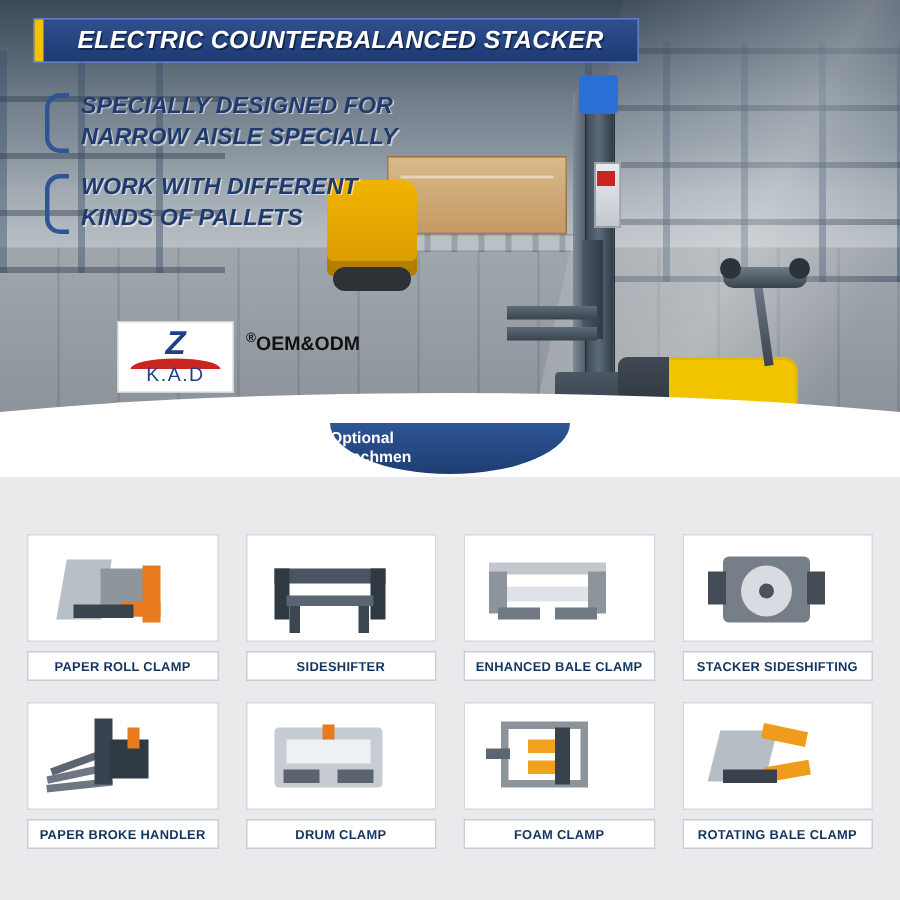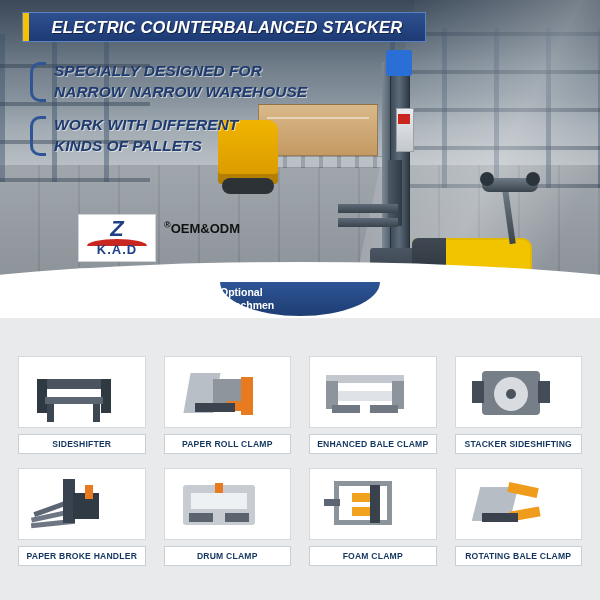--- a/index.html
+++ b/index.html
@@ -109,21 +109,21 @@
     position: relative; width: 78px; height: 48px; background: #ffffff;
     border: 1px solid #cfd3d7;
   }
   .kad .zee {
     position: absolute; left: 50%; top: 3px; transform: translateX(-50%);
     color: #1f3f86; font-weight: bold; font-size: 22px; font-style: italic;
     line-height: 22px;
   }
   .kad .kad-text {
     position: absolute; left: 0; right: 0; bottom: 4px; text-align: center;
-    color: #1f3f86; font-weight: bold; font-size: 13px; letter-spacing: 1px;
+    color: #1f3f86; font-weight: normal; font-size: 13px; letter-spacing: 1px;
   }
   .kad .swoosh {
     position: absolute; left: 8px; right: 8px; top: 24px; height: 7px;
     background: #c9261f; border-radius: 50% 50% 0 0 / 100% 100% 0 0;
   }
   .oem {
     color: #111; font-weight: bold; font-size: 13px; padding-bottom: 26px;
   }
   .oem .reg { font-size: 9px; vertical-align: super; }
   .learn {
@@ -351,21 +351,21 @@
 
     <div class="title-wrap">
       <div class="bar-accent"></div>
       <div class="hero-title">ELECTRIC COUNTERBALANCED STACKER</div>
     </div>
 
     <div class="bullets">
       <div class="bullet">
         <span class="hook"></span>
         <div class="line">SPECIALLY DESIGNED FOR</div>
-        <div class="line">NARROW NARROW WAREHOUSE</div>
+        <div class="line">NARROW AISLE SPECIALLY</div>
       </div>
       <div class="bullet">
         <span class="hook"></span>
         <div class="line">WORK WITH DIFFERENT</div>
         <div class="line">KINDS OF PALLETS</div>
       </div>
     </div>
 
     <div class="logo-area">
       <div class="logo-row">
@@ -390,51 +390,51 @@
       <span>Attachmen</span>
     </div>
   </div>
 
   <div class="grid-wrap">
     <div class="grid">
 
       <div class="card">
         <div class="thumb">
           <div class="art">
+            <i class="pc pr-a"></i>
+              <i class="pc pr-b"></i>
+              <i class="pc pr-or"></i>
+            <i class="pc pr-or2"></i>
+              <i class="pc pr-dk"></i>
+          </div>
+        </div>
+        <div class="cap">
+          <span>PAPER ROLL CLAMP</span>
+        </div>
+      </div>
+
+      <div class="card">
+        <div class="thumb">
+          <div class="art">
             <i class="pc ss-frame"></i>
               <i class="pc ss-v1"></i>
               <i class="pc ss-v2"></i>
             <i class="pc ss-bar"></i>
               <i class="pc ss-f1"></i>
               <i class="pc ss-f2"></i>
           </div>
         </div>
         <div class="cap">
           <span>SIDESHIFTER</span>
         </div>
       </div>
 
       <div class="card">
         <div class="thumb">
           <div class="art">
-            <i class="pc pr-a"></i>
-              <i class="pc pr-b"></i>
-              <i class="pc pr-or"></i>
-            <i class="pc pr-or2"></i>
-              <i class="pc pr-dk"></i>
-          </div>
-        </div>
-        <div class="cap">
-          <span>PAPER ROLL CLAMP</span>
-        </div>
-      </div>
-
-      <div class="card">
-        <div class="thumb">
-          <div class="art">
             <i class="pc eb-top"></i>
               <i class="pc eb-l"></i>
               <i class="pc eb-r"></i>
             <i class="pc eb-mid"></i>
               <i class="pc eb-bl"></i>
               <i class="pc eb-br"></i>
           </div>
         </div>
         <div class="cap">
           <span>ENHANCED BALE CLAMP</span>

